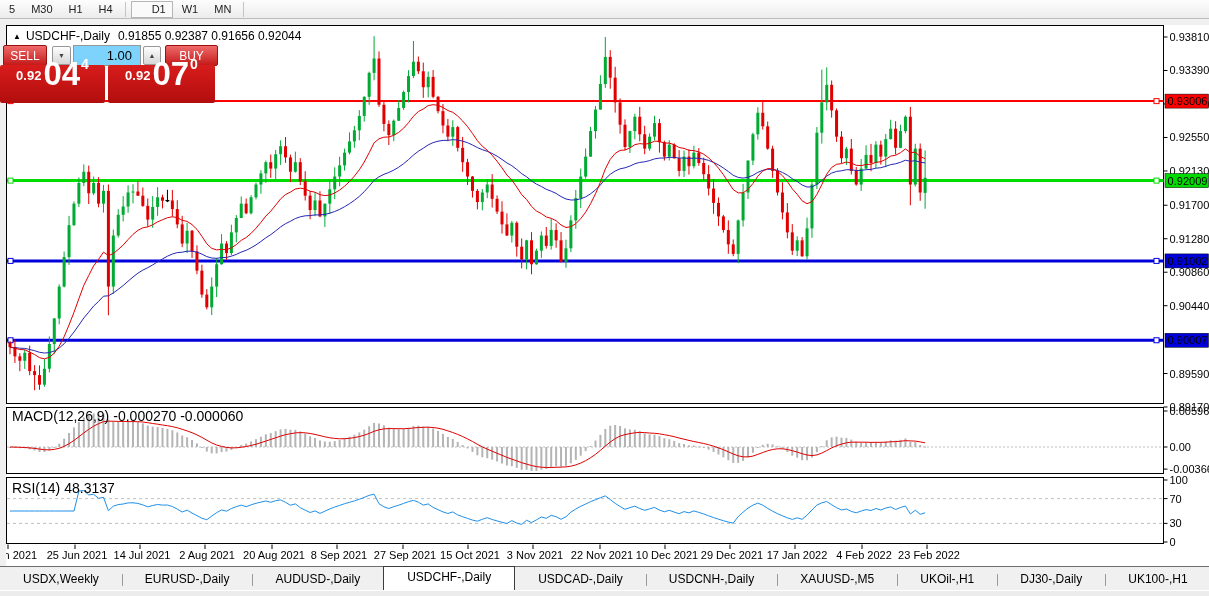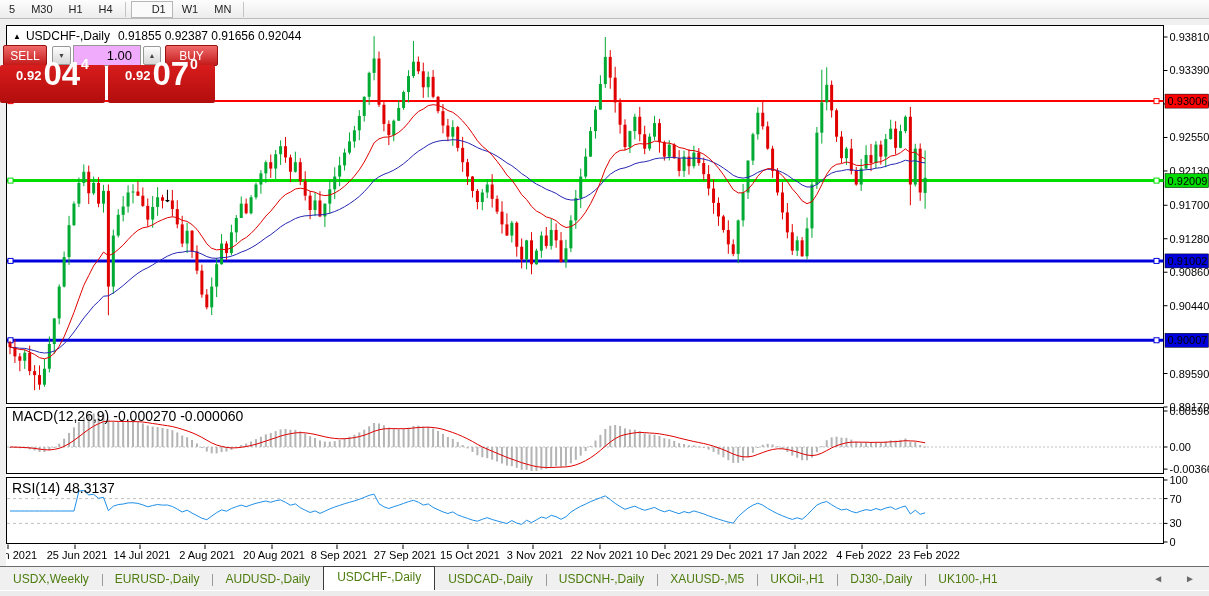--- a/index.html
+++ b/index.html
@@ -27,32 +27,32 @@
   .ind-label{position:absolute;z-index:4;font-size:14px;color:#000;white-space:nowrap;}
   .ind-label span{margin-right:4px;}
 
   
   .trade-widget{position:absolute;left:0;top:45px;width:226px;height:58px;z-index:6;}
   .tw{position:absolute;box-sizing:border-box;}
   .red-btn{background:linear-gradient(#ef6a6a,#c41a1a);color:#fff;border:1px solid #991111;
     border-radius:2px;font-size:12px;display:flex;align-items:center;justify-content:center;}
   .spin-btn{background:linear-gradient(#fefefe,#d6d6d6);border:1px solid #979797;border-radius:2px;
     font-size:7px;color:#444;display:flex;align-items:center;justify-content:center;}
-  .vol-box{background:#f0abfc;border:1px solid #979797;font-size:13px;color:#000;
+  .vol-box{background:#7dd3fc;border:1px solid #979797;font-size:13px;color:#000;
     display:flex;align-items:center;justify-content:flex-end;padding-right:8px;}
   .price-box{background:linear-gradient(#d81c1c,#b20d0d);border-radius:2px;color:#fff;
     display:flex;align-items:flex-end;justify-content:center;padding-bottom:16px;}
   .pb-prefix{font-size:13px;font-weight:700;margin:0 2px 4px 0;}
   .pb-big{font-size:33px;font-weight:700;line-height:27px;}
   .pb-sup{font-size:14px;font-weight:700;margin:0 0 15px 1px;}
 
   
   .tabbar{position:absolute;left:0;top:566px;width:1209px;height:24px;background:#f0f0f0;
     border-top:1px solid #6e6e6e;display:flex;align-items:flex-end;box-sizing:border-box;}
-  .tab{height:20px;line-height:19px;padding:0 13px;font-size:12px;color:#4d7c0f;position:relative;white-space:nowrap;}
+  .tab{height:20px;line-height:19px;padding:0 23px;font-size:12px;color:#000000;position:relative;white-space:nowrap;}
   .tab:not(.active)::before{content:"";position:absolute;left:0;top:4px;width:1px;height:12px;background:#9a9a9a;}
   .tab.first::before{display:none;}
   .tab.active{background:#fff;border:1px solid #3c3c3c;border-bottom:none;height:23px;line-height:21px;z-index:2;}
   .tab.active + .tab::before{display:none;}
   .tab-arrows{margin-left:auto;display:flex;align-items:center;gap:22px;height:100%;padding-right:14px;}
   .tab-arrow{font-size:10px;color:#6a6a6a;}
   .bottomstrip{position:absolute;left:0;top:590px;width:1209px;height:6px;background:#ececec;border-top:1px solid #ffffff;}
 </style>
 </head>
 <body>

